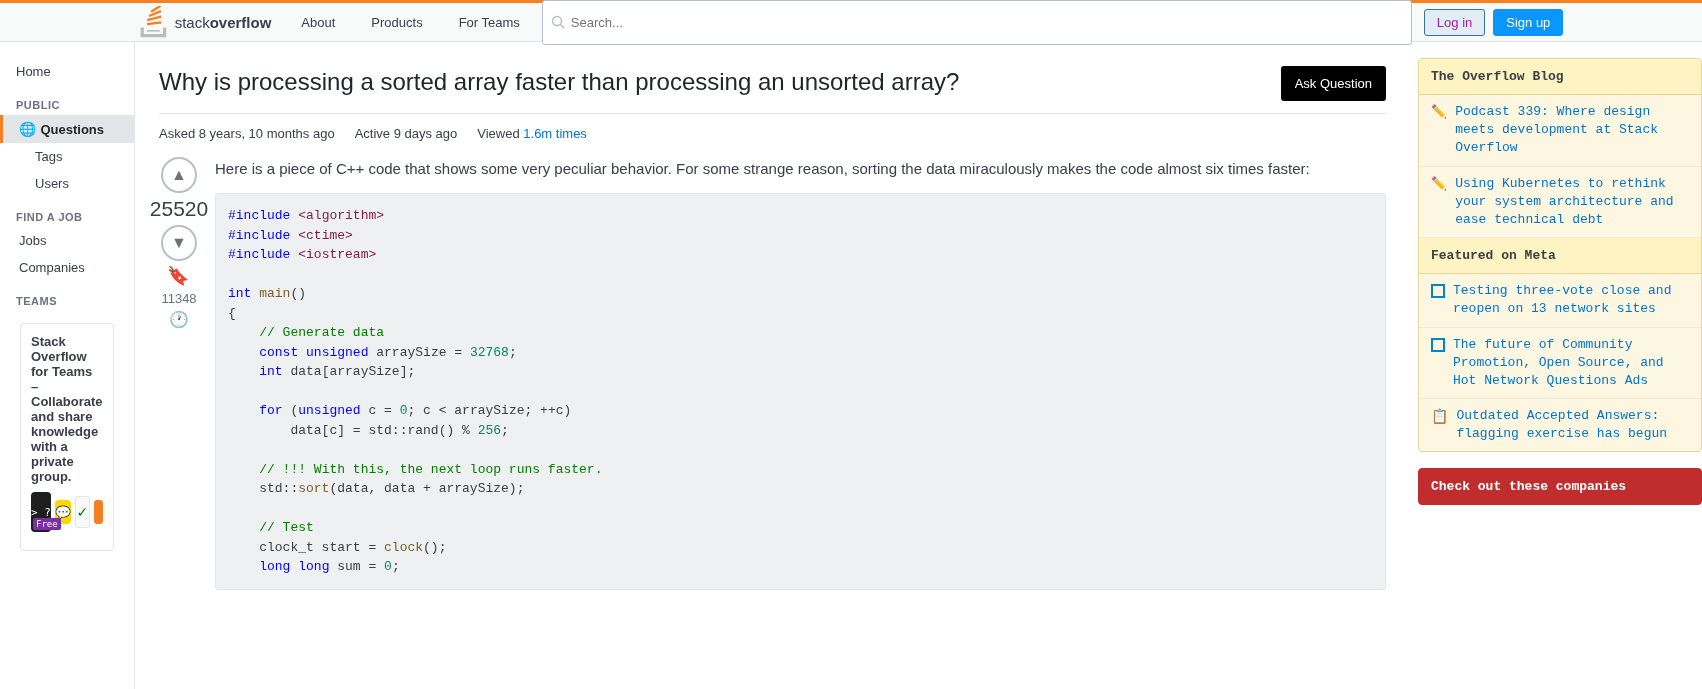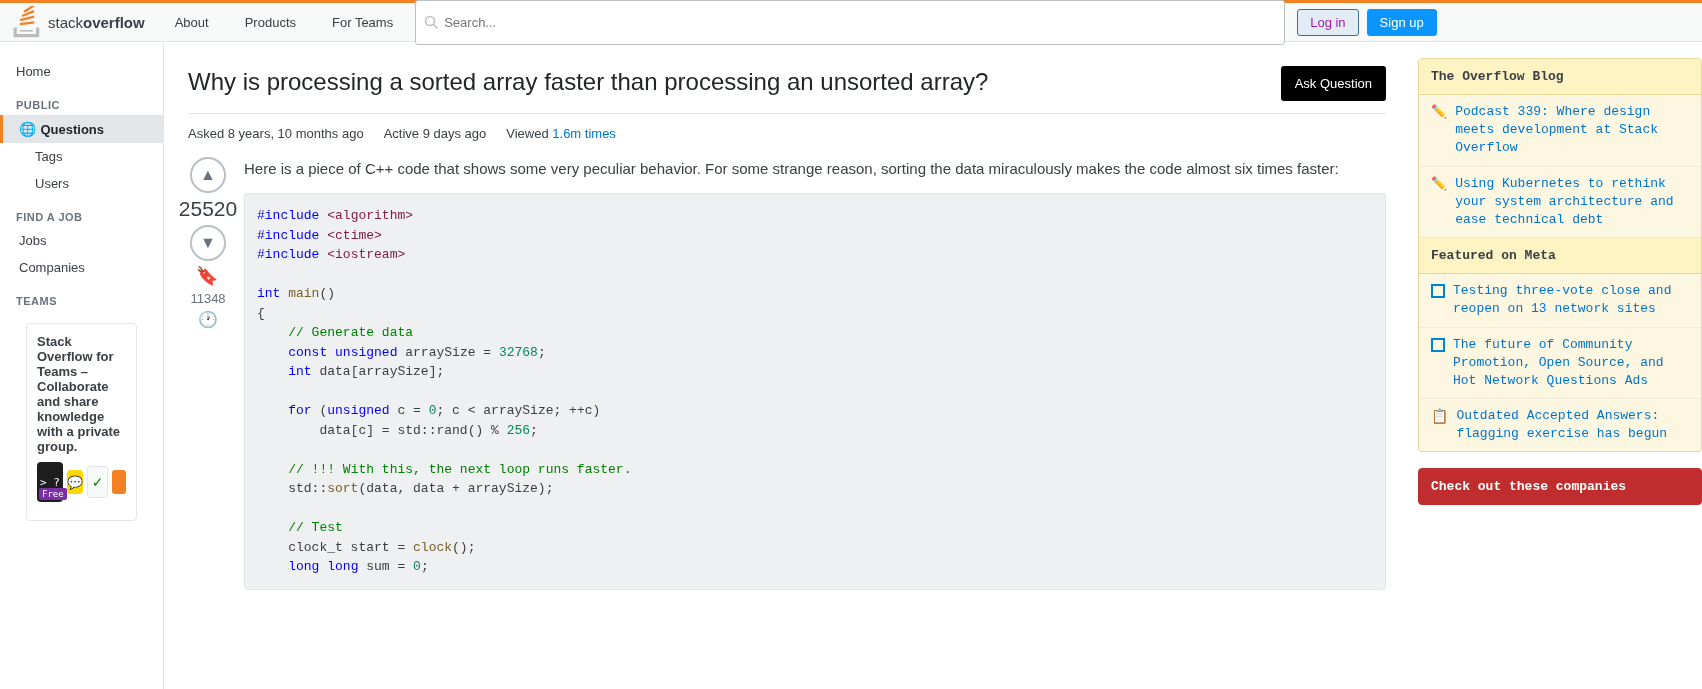--- a/index.html
+++ b/index.html
@@ -10,20 +10,21 @@
       display: flex;
       align-items: center;
       height: 42px;
       background: #f8f9f9;
       border-top: 3px solid #f48024;
       border-bottom: 1px solid #e3e6e8;
       padding: 0 12px;
       position: fixed;
       top: 0; left: 0; right: 0;
       z-index: 1000;
+      justify-content: center;
     }
     .logo-area {
       display: flex;
       align-items: center;
       margin-right: 20px;
       text-decoration: none;
     }
     .logo-icon {
       width: 32px;
       height: 32px;
@@ -95,21 +96,21 @@
     }
 
     
     .page-wrapper {
       display: flex;
       margin-top: 42px;
     }
 
     
     #sidebar {
-      width: 164px;
+      width: 135px;
       flex-shrink: 0;
       padding: 16px 0;
       border-right: 1px solid #e3e6e8;
       min-height: calc(100vh - 42px);
     }
     .sidebar-home {
       display: block;
       padding: 6px 16px;
       font-size: 13px;
       color: #3b4045;
@@ -135,21 +136,21 @@
       border-left: 3px solid transparent;
     }
     .sidebar-item.active {
       background: #e3e6e8;
       color: #232629;
       font-weight: 700;
       border-left: 3px solid #f48024;
     }
     .sidebar-item .globe-icon { margin-right: 4px; font-size: 14px; }
     .sidebar-teams-box {
-      margin: 12px 26px;
+      margin: 12px 20px;
       padding: 10px;
       border: 1px solid #e3e6e8;
       border-radius: 4px;
       font-size: 12px;
     }
     .sidebar-teams-box h4 { font-size: 13px; margin-bottom: 4px; }
     .sidebar-teams-image {
       margin: 8px 0;
       display: flex;
       gap: 4px;

